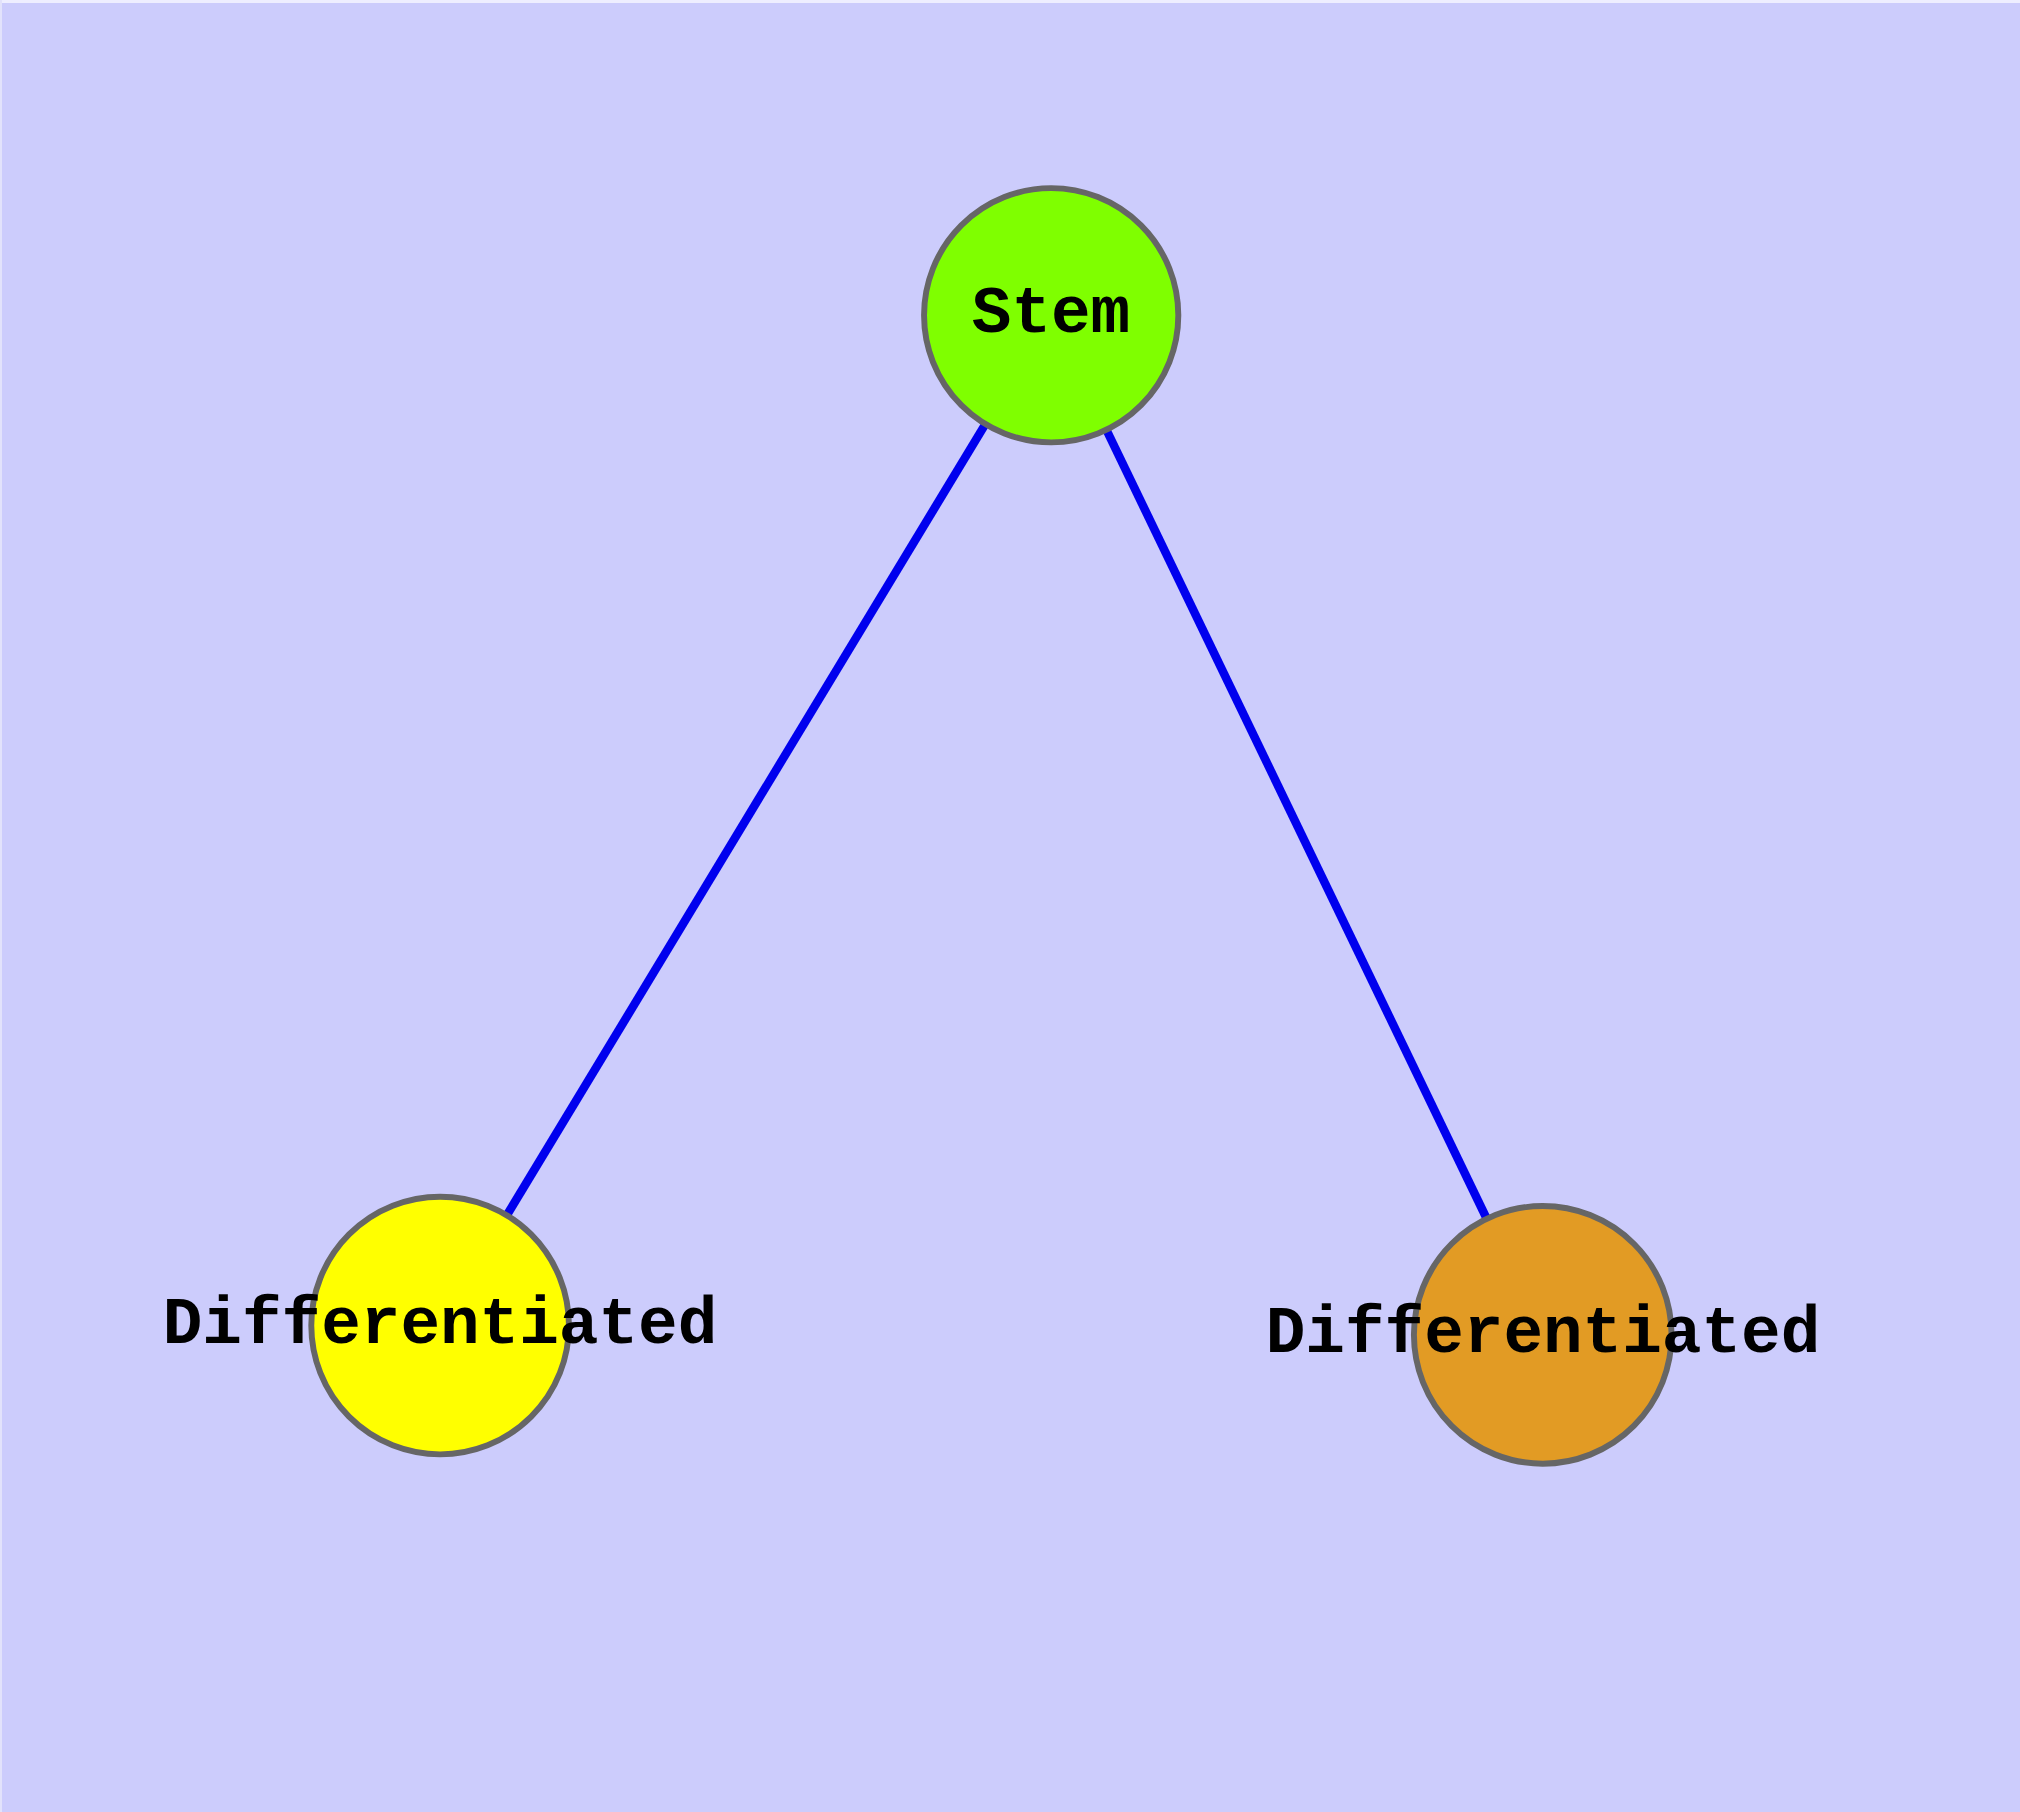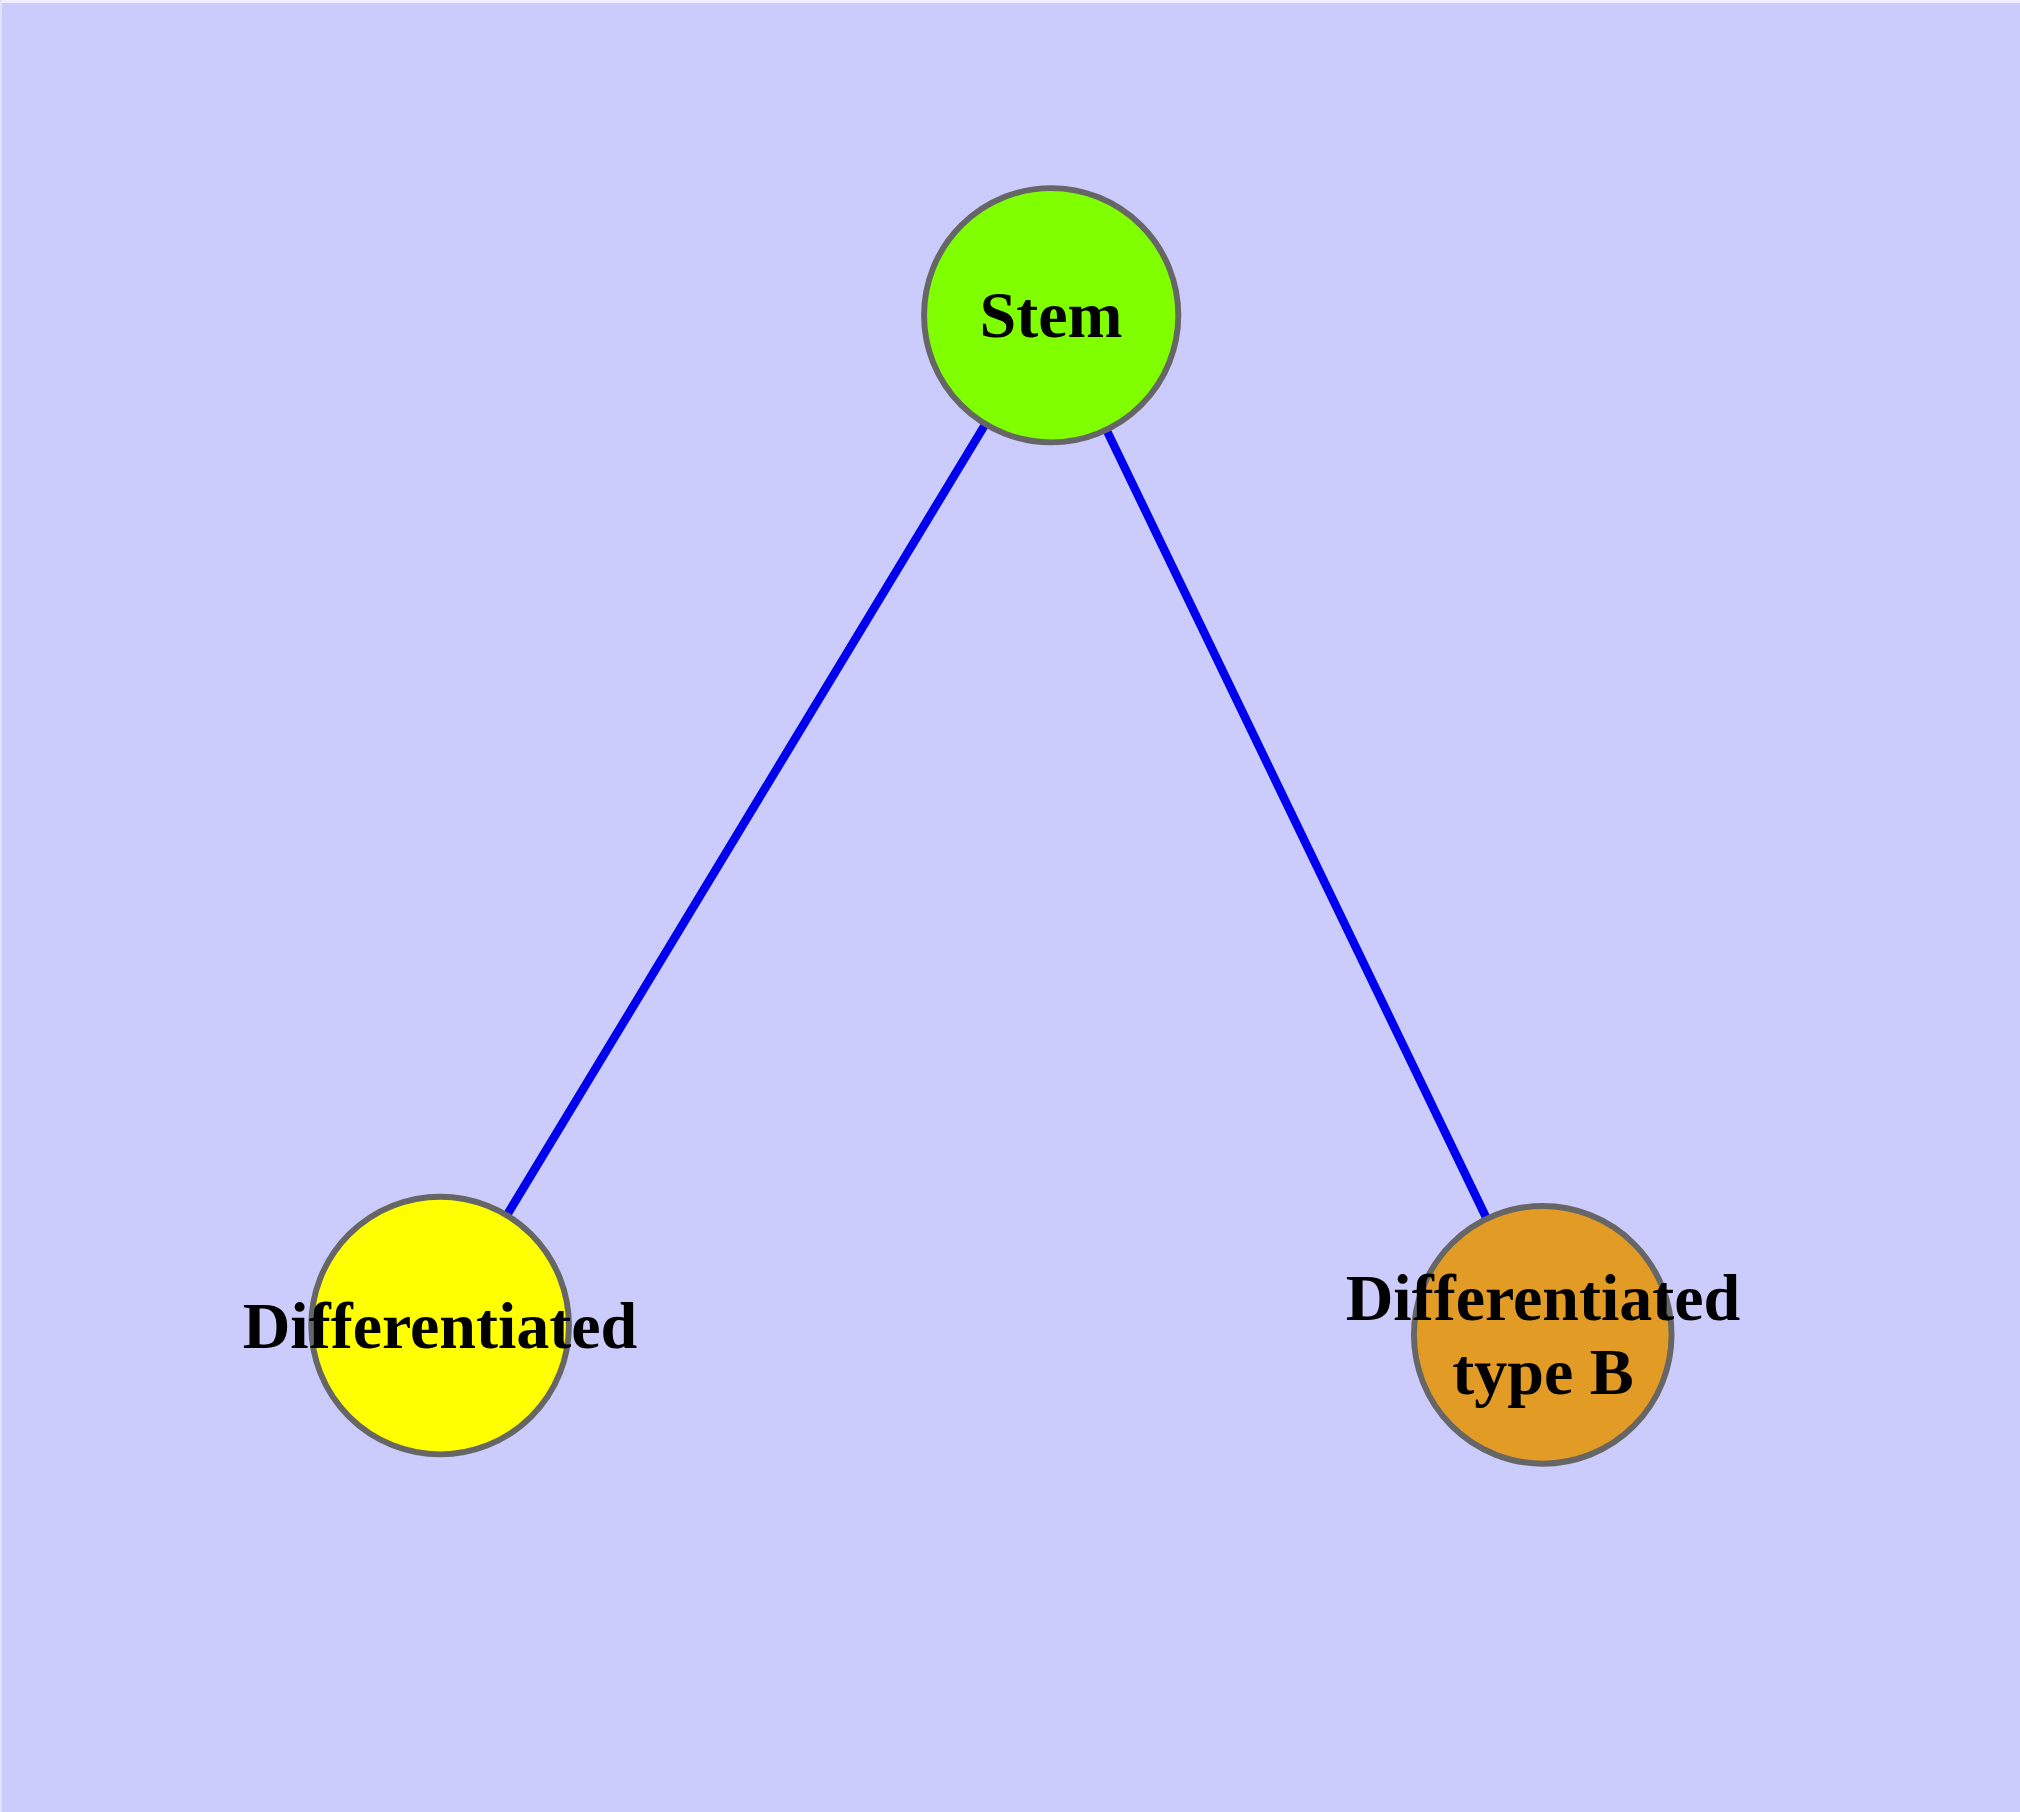--- a/index.html
+++ b/index.html
@@ -38,21 +38,21 @@
     position: absolute;
     left: 0;
     top: 0;
     width: 1.7px;
     height: 1812px;
     background: #e2e2fb;
   }
   .node-label {
     position: absolute;
     color: #000000;
-    font-family: Liberation Serif, serif;
+    font-family: Liberation Mono, monospace;
     font-weight: bold;
     text-align: center;
     white-space: pre;
     line-height: 1.12;
     transform: translate(-50%, -50%);
     pointer-events: none;
   }
   .label-stem   { font-size: 66px; }
   .label-diff-a { font-size: 66px; }
   .label-diff-b { font-size: 66px; }
@@ -73,18 +73,18 @@
       <circle id="node-0" cx="1240" cy="372" r="150" fill="#7fff00" stroke="#666666" stroke-width="7"></circle>
       <circle id="node-1" cx="519" cy="1564" r="152" fill="#ffff00" stroke="#666666" stroke-width="7"></circle>
       <circle id="node-2" cx="1820" cy="1575" r="152" fill="#e29b24" stroke="#666666" stroke-width="7"></circle>
     </g>
   </svg>
 
   <div class="node-label label-stem" id="label-0" style="left: 1051px; top: 315px; color: rgb(0, 0, 0);"><span>Stem</span></div>
 
   <div class="node-label label-diff-a" id="label-1" style="left: 440px; top: 1326px; color: rgb(0, 0, 0);"><span>Differentiated</span><br></div>
 
-  <div class="node-label label-diff-b" id="label-2" style="left: 1543px; top: 1335px; color: rgb(0, 0, 0);"><span>Differentiated</span><br><span>type B</span></div>
+  <div class="node-label label-diff-b" id="label-2" style="left: 1543px; top: 1335px; color: rgb(0, 0, 0);"><span>Differentiated</span><br></div>
 
   <div class="top-strip"></div>
   <div class="left-strip"></div>
 </div>
 
 
 </body></html>

